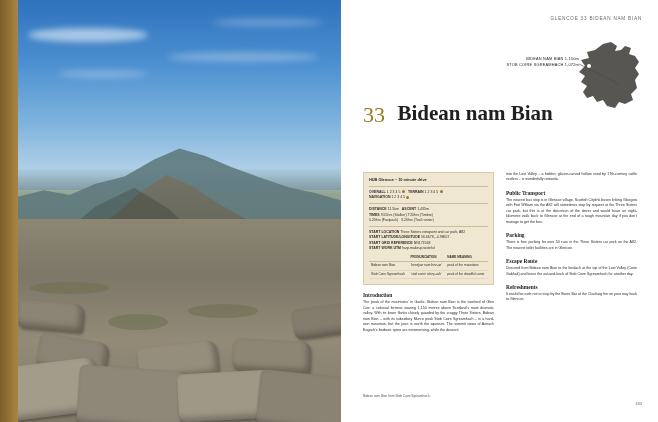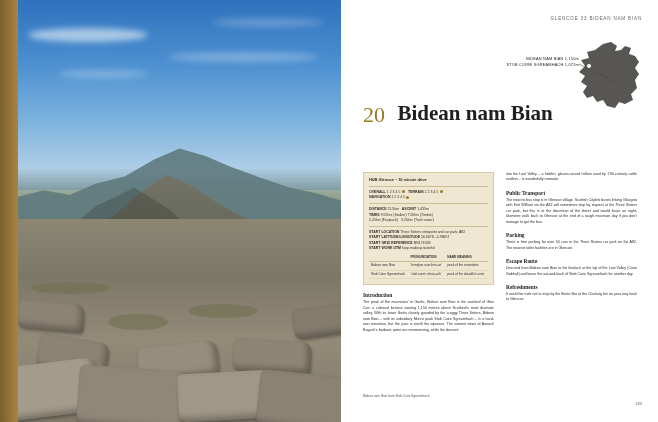--- a/index.html
+++ b/index.html
@@ -315,21 +315,21 @@
       <svg width="190" height="72" viewBox="0 0 190 72" style="position:absolute;left:0;top:0;">
         <line x1="118" y1="24" x2="158" y2="44" stroke="#4a4845" stroke-width="0.6"></line>
       </svg>
       <div class="peak-labels">
         <div>BIDEAN NAM BIAN 1,150m</div>
         <div>STOB COIRE SGREAMHACH 1,072m</div>
       </div>
     </div>
 
     <div class="chapter">
-      <span class="chapter-num">20</span>
+      <span class="chapter-num">33</span>
       <span class="chapter-title">Bidean nam Bian</span>
     </div>
 
     <div class="columns">
 
       <div class="col">
 
         <div class="factbox">
           <div class="fb-title">HUB Glencoe – 10 minute drive</div>
           <hr class="fb-rule">

